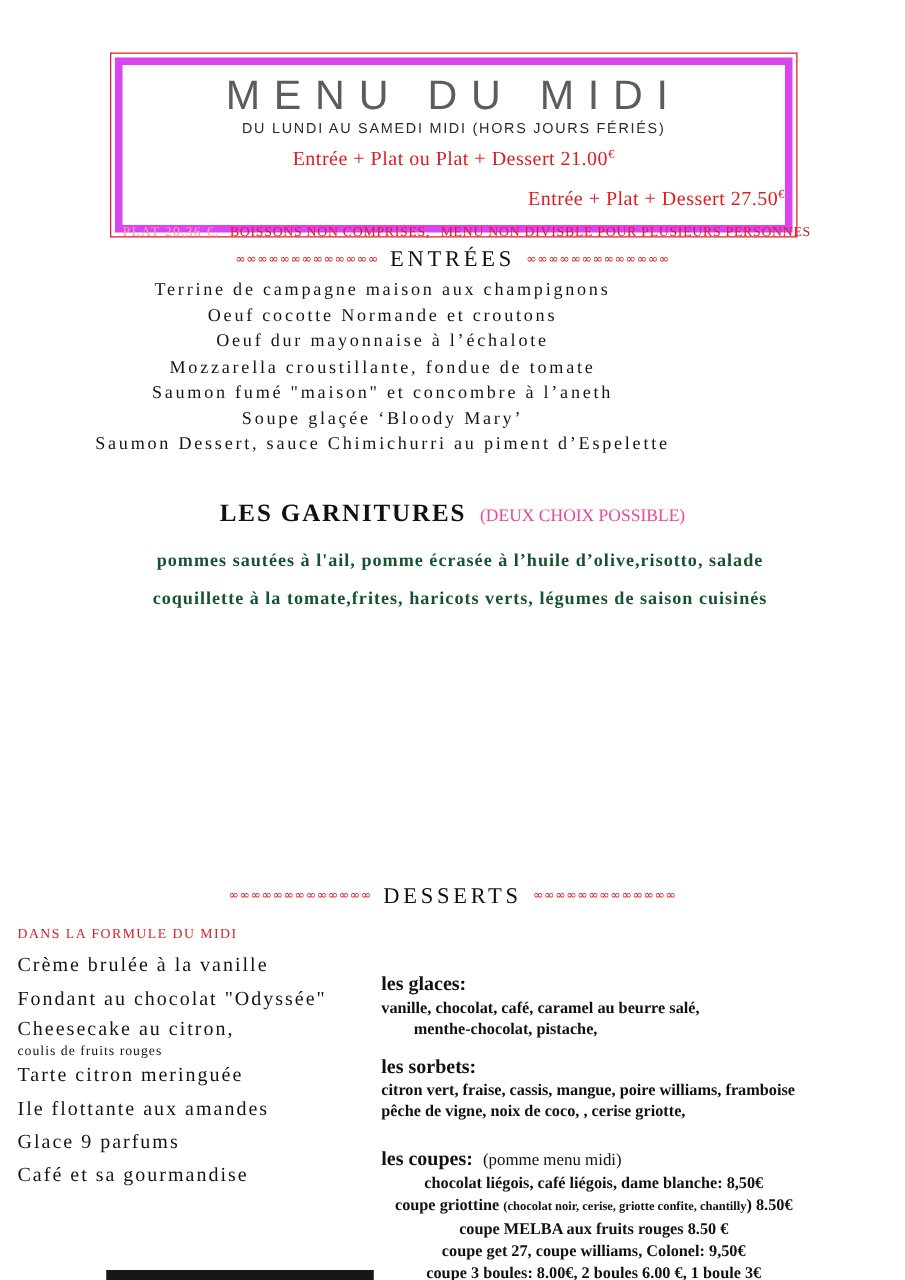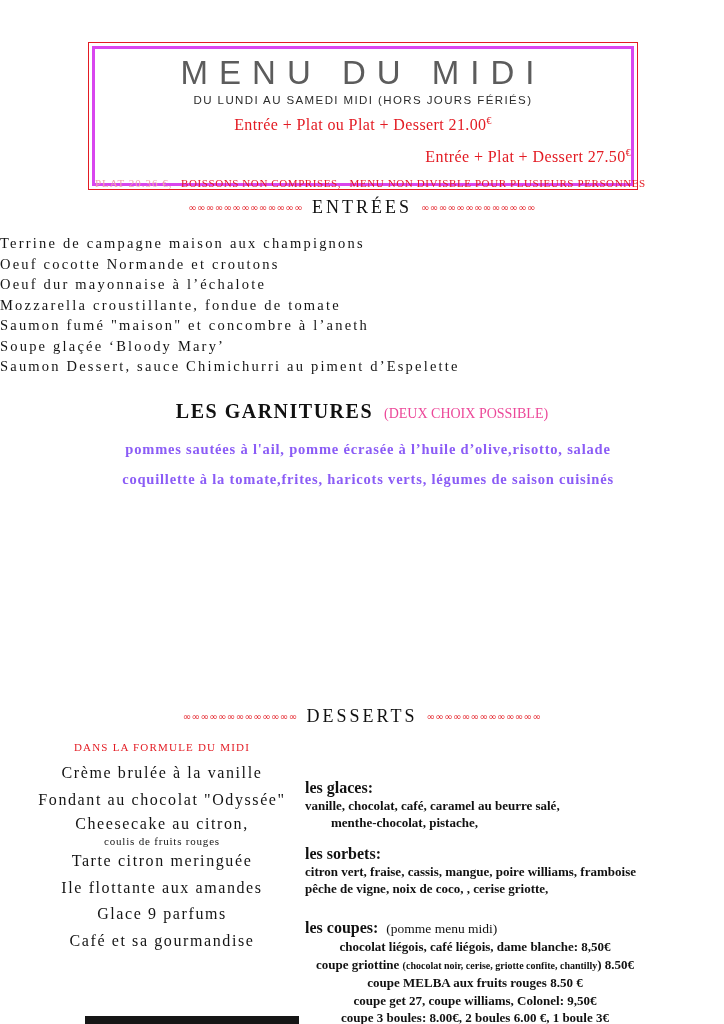--- a/index.html
+++ b/index.html
@@ -8,21 +8,21 @@
     position:relative; width:724px; height:1024px; margin:0 auto;
     background:#ffffff; overflow:hidden;
     font-family:"Liberation Serif", serif; color:#1a1a1a;
   }
 
   
   .header-box {
     position:absolute; left:88px; top:42px; width:550px; height:148px;
     border:1px solid #e31b23; padding:3px;
   }
-  .header-inner { width:100%; height:100%; border:3px solid #d946ef; text-align:center; padding-top:7px; }
+  .header-inner { width:100%; height:100%; border:6px solid #d946ef; text-align:center; padding-top:7px; }
   .title {
     font-family:"Liberation Sans", sans-serif; font-weight:400;
     font-size:33px; letter-spacing:11px; color:#5c5c5c; line-height:1.05;
   }
   .subtitle {
     font-family:"Liberation Sans", sans-serif; font-size:11.5px;
     letter-spacing:1.4px; color:#2b2b2b; margin-top:3px;
   }
   .formula {
     font-size:16px; color:#e31b23; letter-spacing:0.4px; margin-top:9px;
@@ -40,32 +40,32 @@
   }
   .decor {
     color:#e31b23; font-size:10px; letter-spacing:0.5px;
     font-family:"DejaVu Sans", sans-serif; line-height:1;
   }
   .heading-text { font-size:18px; letter-spacing:3px; color:#111; }
   .entrees-heading { top:197px; }
   .desserts-heading { top:706px; }
 
   
-  .entrees-list { position:absolute; left:0; top:233px; width:612px; }
+  .entrees-list { position:absolute; left:0; top:222px; width:612px; text-align:center; }
   .entree-item { font-size:14.5px; letter-spacing:2.2px; line-height:20.5px; color:#141414; }
 
   
   .garnitures { position:absolute; left:0; top:400px; width:724px; text-align:center; }
   .garnitures-heading-row { margin-bottom:11px; }
   .garnitures-title { font-size:20px; font-weight:bold; letter-spacing:1.5px; color:#111;margin-top:28px; }
   .garnitures-note { font-size:14px; color:#ec4899; margin-left:7px; }
-  .garniture-line { font-size:14.5px; font-weight:bold; letter-spacing:0.8px; line-height:30px; color:#8b5cf6;margin-left:12px; }
+  .garniture-line { font-size:14.5px; font-weight:bold; letter-spacing:0.8px; line-height:30px; color:#14532d;margin-left:12px; }
 
   
-  .desserts-left { position:absolute; left:14px; top:741px; width:296px; text-align:center; }
+  .desserts-left { position:absolute; left:14px; top:741px; width:296px; }
   .formule-label { font-size:11px; color:#e31b23; letter-spacing:1.2px; margin-bottom:7px; }
   .dessert-item { font-size:16px; letter-spacing:1.6px; line-height:26.5px; color:#141414; }
   .dessert-item.tight { line-height:22px; }
   .dessert-note { font-size:11px; letter-spacing:0.8px; line-height:13px; color:#141414; }
 
   
   .desserts-right { position:absolute; left:305px; top:733px; width:362px; text-align:left; }
   .sub-label { font-size:16px; font-weight:bold; color:#111; line-height:19px;margin-top:45px; }
   .spaced { margin-top:13px; }
   .flavor-line { font-size:13px; font-weight:bold; line-height:17px; color:#111; }

